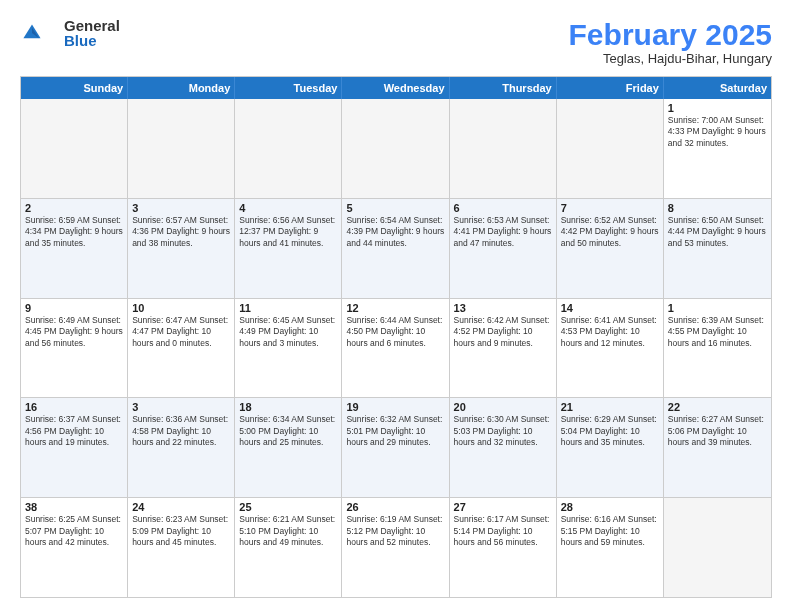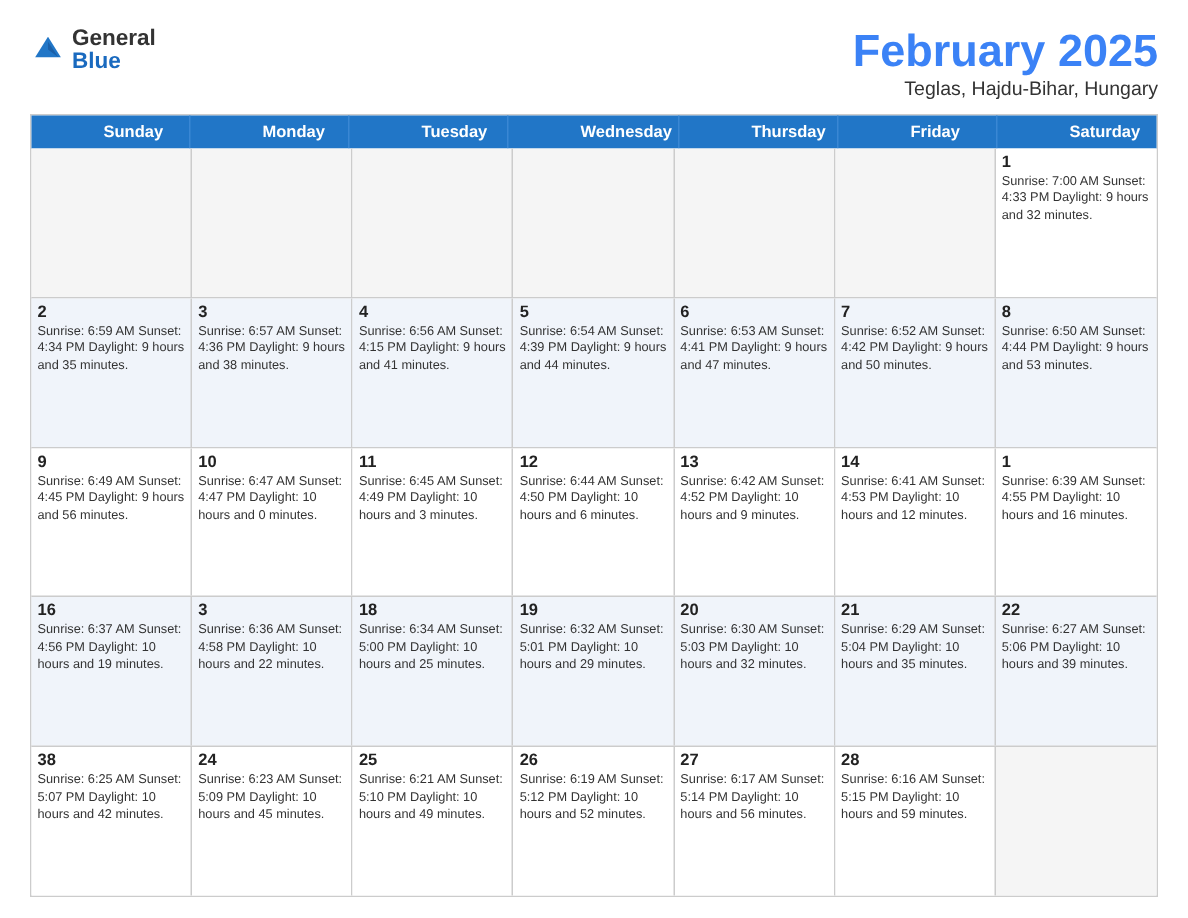--- a/index.html
+++ b/index.html
@@ -19,21 +19,21 @@
     }
     .header {
       display: flex;
       justify-content: space-between;
       align-items: flex-start;
       margin-bottom: 10px;
     }
     .logo {
       display: flex;
       align-items: center;
-      gap: 4px;
+      gap: 20px;
     }
     .logo-text {
       display: flex;
       flex-direction: column;
       line-height: 1;
     }
     .logo-general {
       font-size: 15px;
       font-weight: bold;
       color: #333;
@@ -69,23 +69,22 @@
     .cal-header {
       display: grid;
       grid-template-columns: repeat(7, 1fr);
       background: #2176c7;
     }
     .cal-header-cell {
       color: #fff;
       font-size: 11px;
       font-weight: bold;
       padding: 5px 4px;
-      text-align: left;
+      text-align: right;
       border-right: 1px solid #3a87d4;
-      margin-left: 44px;
     }
     .cal-header-cell:last-child { border-right: none; }
     .cal-body {
       flex: 1;
       display: flex;
       flex-direction: column;
     }
     .cal-row {
       display: grid;
       grid-template-columns: repeat(7, 1fr);
@@ -176,21 +175,21 @@
           <div class="cal-cell alt-row">
             <span class="day-num">3</span>
             <div class="day-info">Sunrise: 6:57 AM
 Sunset: 4:36 PM
 Daylight: 9 hours
 and 38 minutes.</div>
           </div>
           <div class="cal-cell alt-row">
             <span class="day-num">4</span>
             <div class="day-info">Sunrise: 6:56 AM
-Sunset: 4:15 PM
+Sunset: 12:37 PM
 Daylight: 9 hours
 and 41 minutes.</div>
           </div>
           <div class="cal-cell alt-row">
             <span class="day-num">5</span>
             <div class="day-info">Sunrise: 6:54 AM
 Sunset: 4:39 PM
 Daylight: 9 hours
 and 44 minutes.</div>
           </div>

